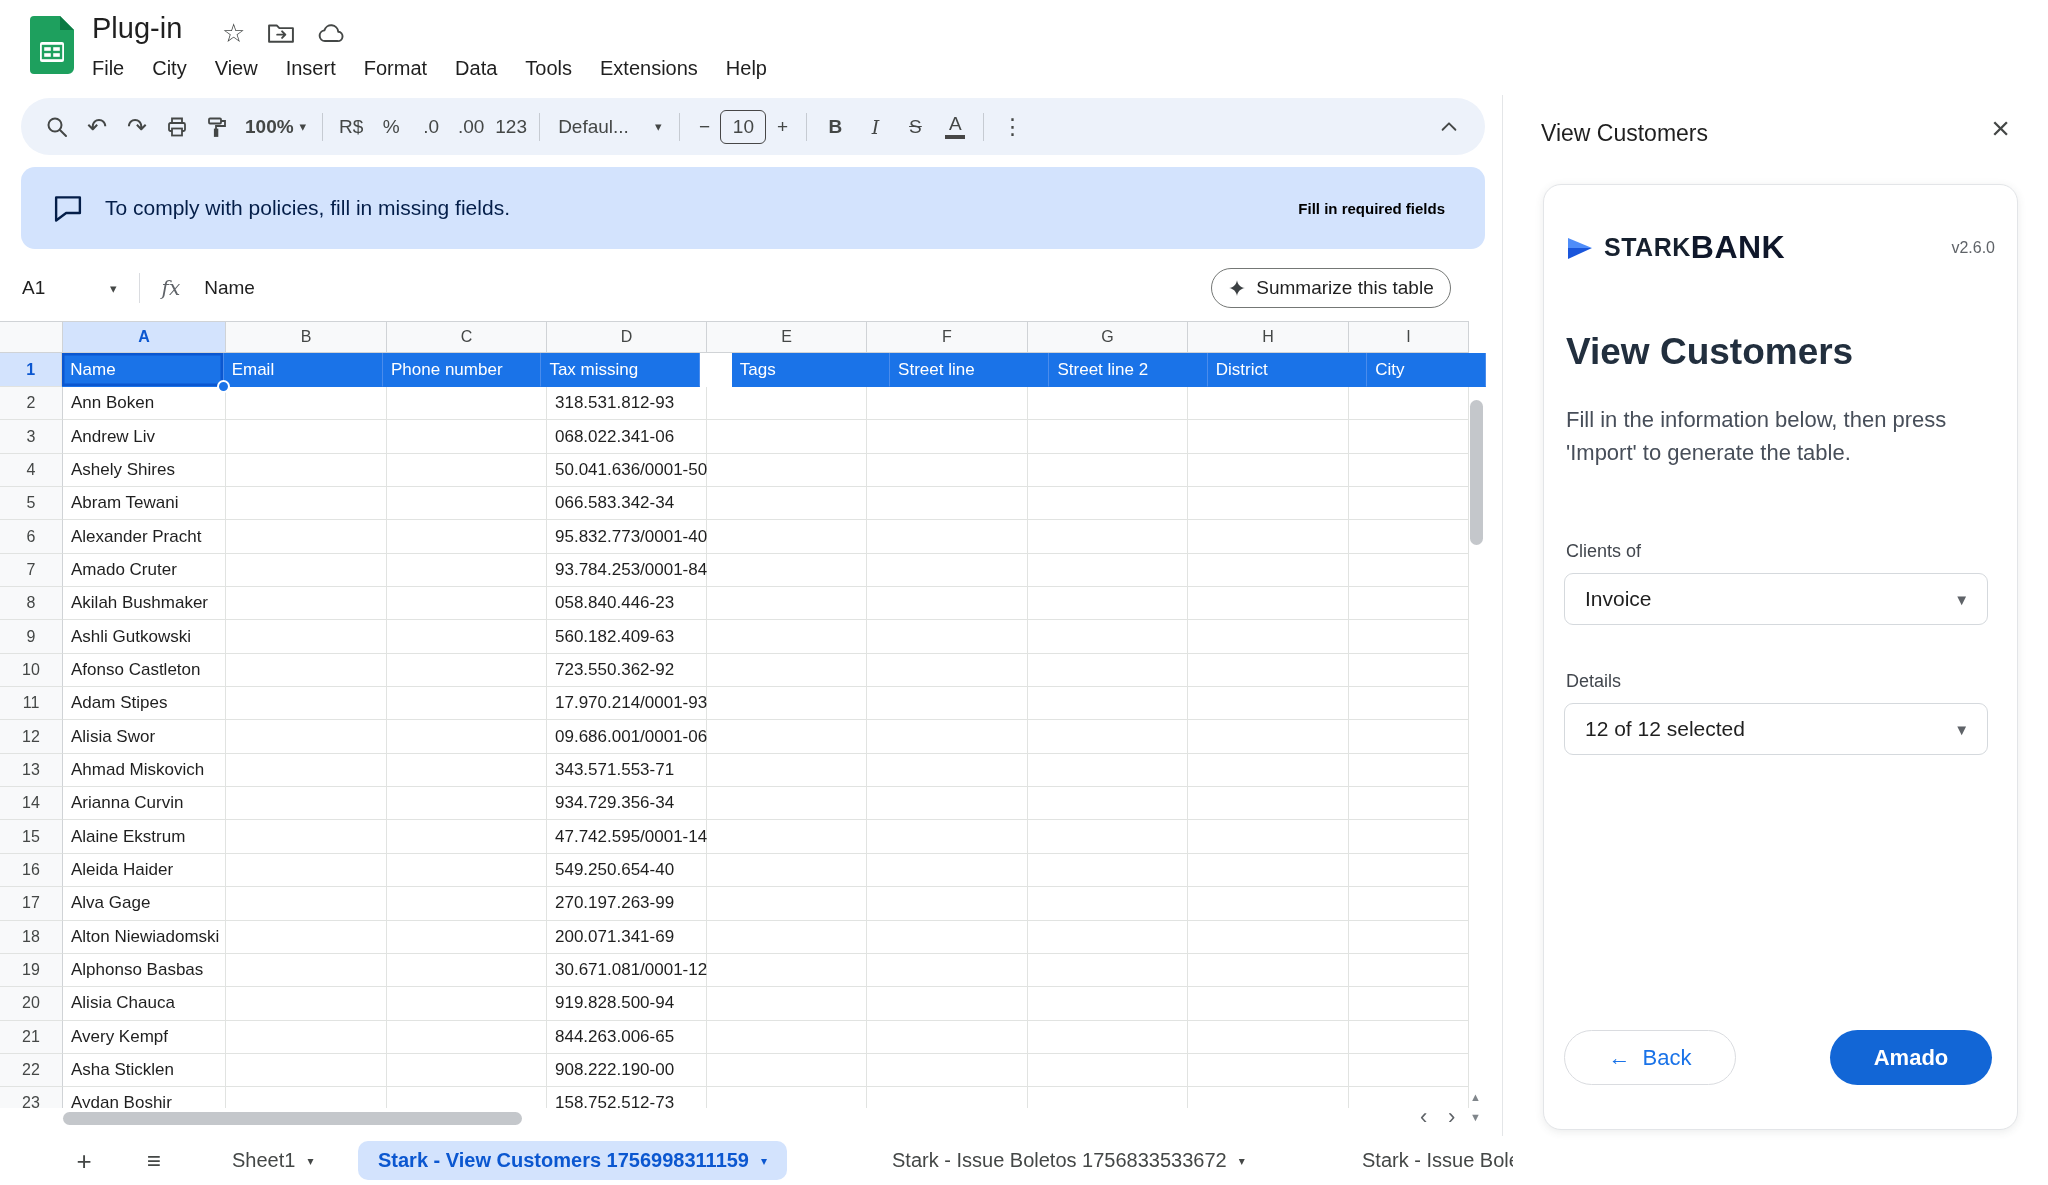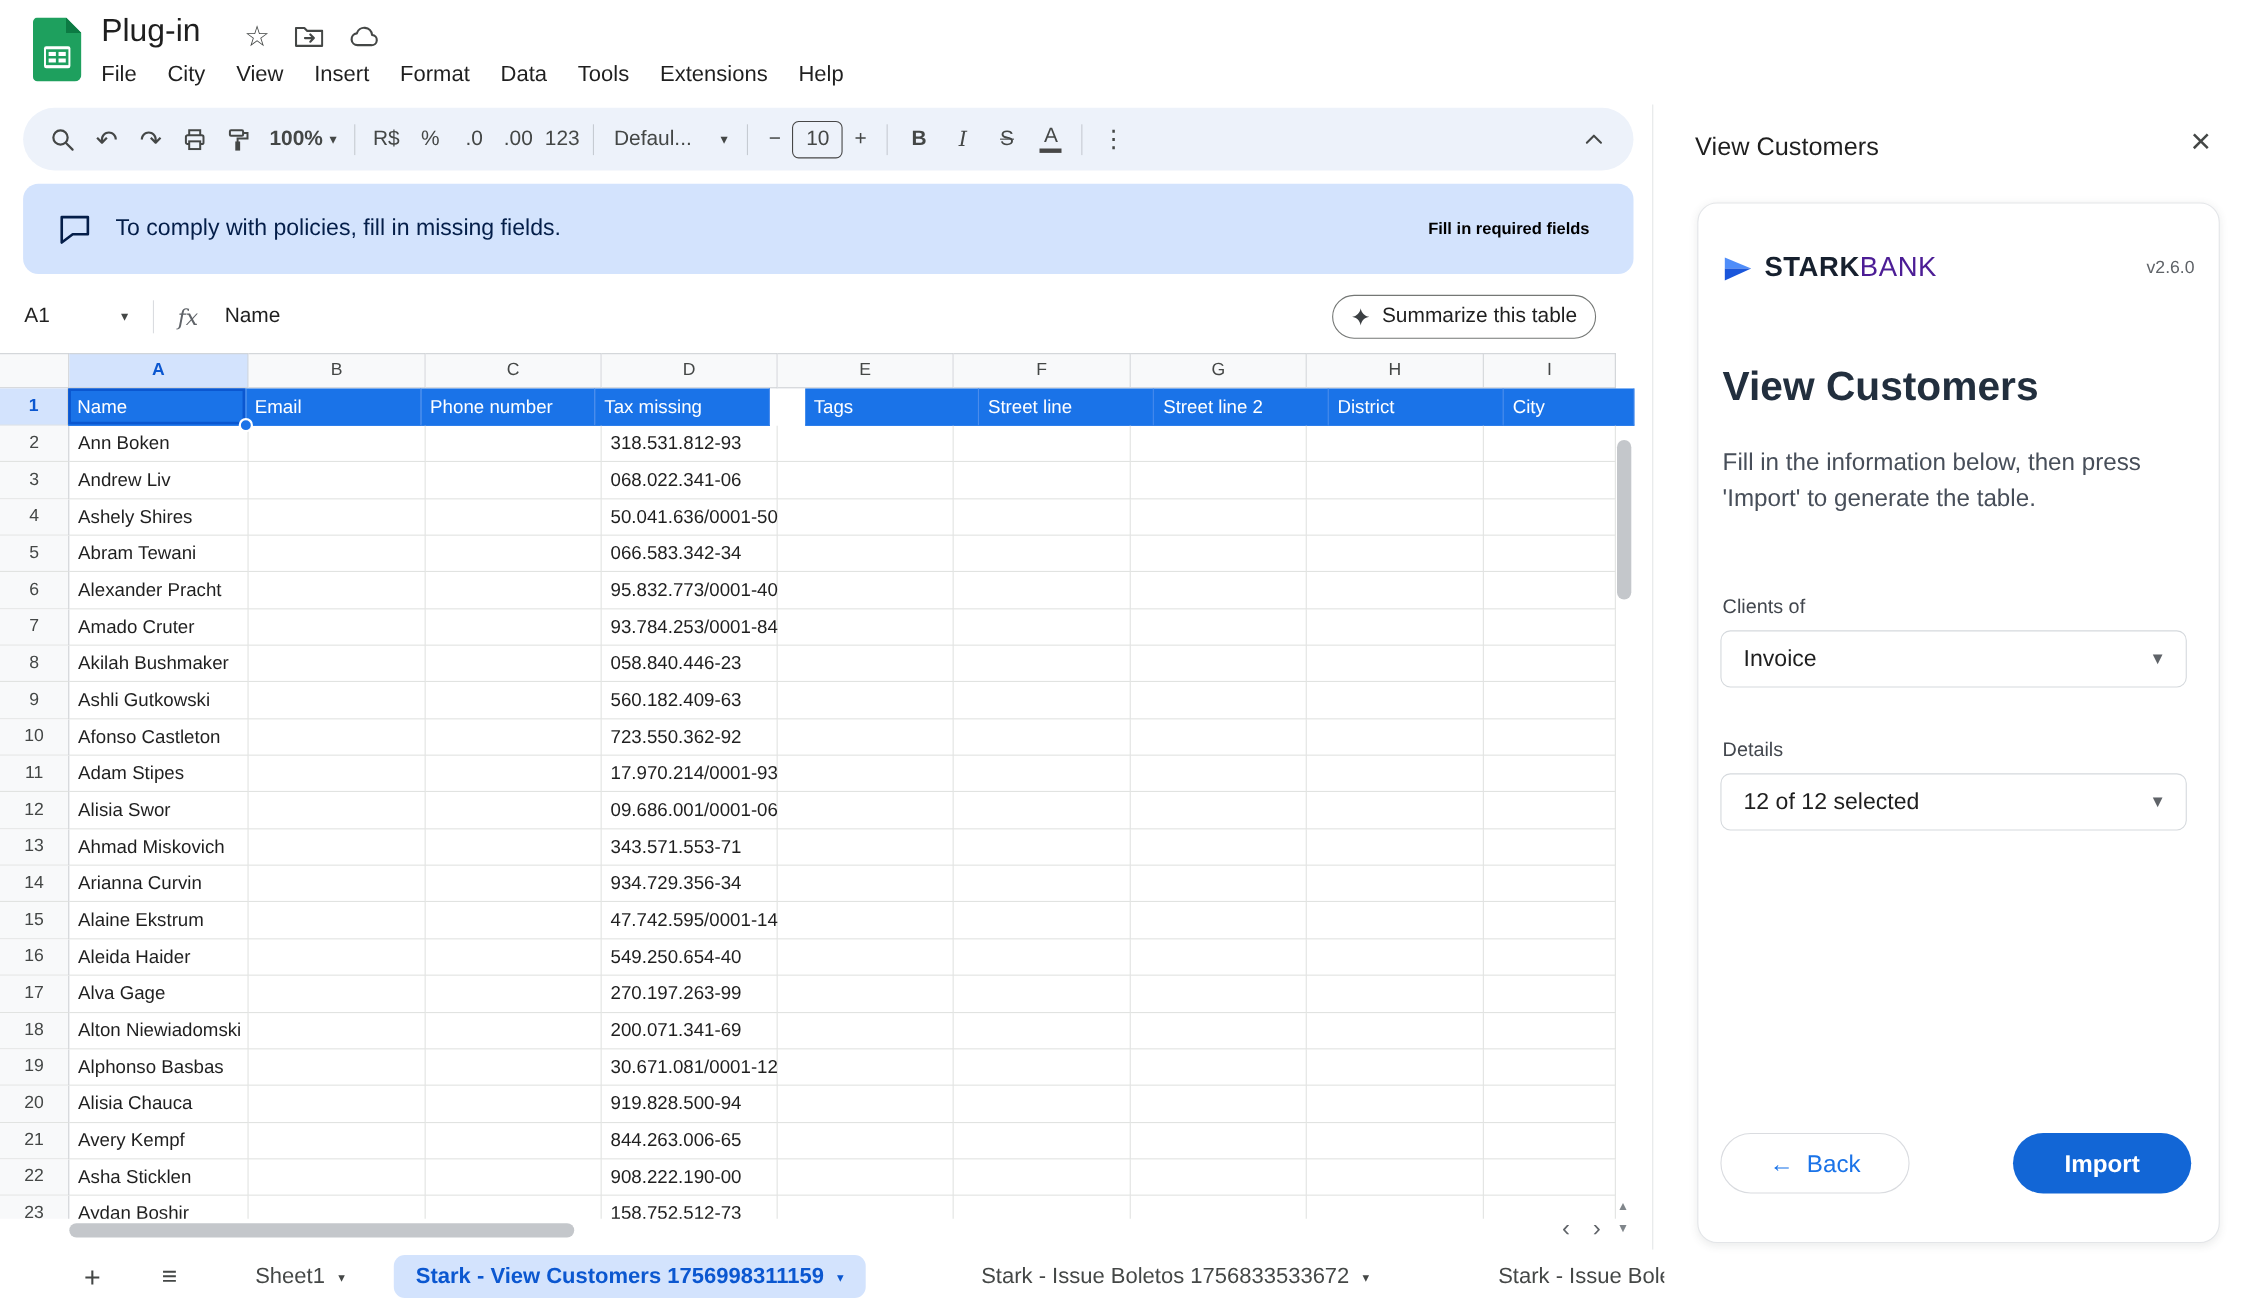--- a/index.html
+++ b/index.html
@@ -82,21 +82,21 @@
 
   
   .panel-divider { position:absolute; left:1502px; top:95px; width:1px; height:1041px; background:#e4e6e8; }
   .sidepanel { position:absolute; left:1513px; top:0; width:535px; height:1185px; background:#fff; }
   .panel-title { position:absolute; left:28px; top:120px; font-size:23px; font-weight:500; color:#1f1f1f; }
   .panel-close { position:absolute; right:38px; top:112px; font-size:32px; color:#444746; cursor:pointer; line-height:1; }
   .panel-card { position:absolute; left:30px; top:184px; width:475px; height:946px; background:#fff; border:1px solid #e3e5e8; border-radius:18px; box-shadow:0 2px 8px rgba(60,64,67,.10); }
   .brand-row { position:absolute; left:22px; top:44px; right:22px; display:flex; align-items:center; }
   .brand-mark { margin-right:10px; }
   .brand-bold { font-size:25px; font-weight:800; color:#16202e; letter-spacing:.5px; }
-  .brand-light { font-size:25px; font-weight:400; color:#4c1d95; letter-spacing:.5px; }
+  .brand-light { font-size:32px; font-weight:700; color:#0f172a; letter-spacing:.5px; }
   .brand-version { margin-left:auto; font-size:16px; color:#5f6368; }
   .panel-heading { position:absolute; left:22px; top:146px; font-size:37px; font-weight:700; color:#222f3e; }
   .panel-desc { position:absolute; left:22px; top:218px; width:440px; font-size:22px; line-height:33px; color:#474e59; }
   .field-label { position:absolute; left:22px; font-size:18px; font-weight:500; color:#42474e; }
   .select-box { position:absolute; left:20px; width:424px; height:52px; border:1.5px solid #d5d9dd; border-radius:9px; display:flex; align-items:center; padding:0 18px 0 20px; font-size:21px; color:#1f1f1f; cursor:pointer; background:#fff; }
   .select-box .caret { margin-left:auto; font-size:15px; color:#5f6368; }
   .btn-back { position:absolute; left:20px; top:845px; width:172px; height:55px; border:1.5px solid #dadce0; border-radius:28px; background:#fff; display:flex; align-items:center; justify-content:center; gap:12px; font-size:22px; font-weight:500; color:#1a73e8; cursor:pointer; }
   .btn-import { position:absolute; left:286px; top:845px; width:162px; height:55px; border:none; border-radius:28px; background:#1266d6; color:#fff; font-size:22px; font-weight:600; display:flex; align-items:center; justify-content:center; cursor:pointer; }
 </style>
 </head>
@@ -1086,17 +1086,17 @@
       <div class="field-label" style="top:486px">Details</div>
       <div class="select-box" style="top:518px">
         <span>12 of 12 selected</span>
         <span class="caret">▼</span>
       </div>
 
       <div class="btn-back">
         <span>←</span>
         <span>Back</span>
       </div>
-      <div class="btn-import">Import</div>
+      <div class="btn-import">Amado</div>
     </div>
   </div>
 
 </div>
 
 </body></html>

